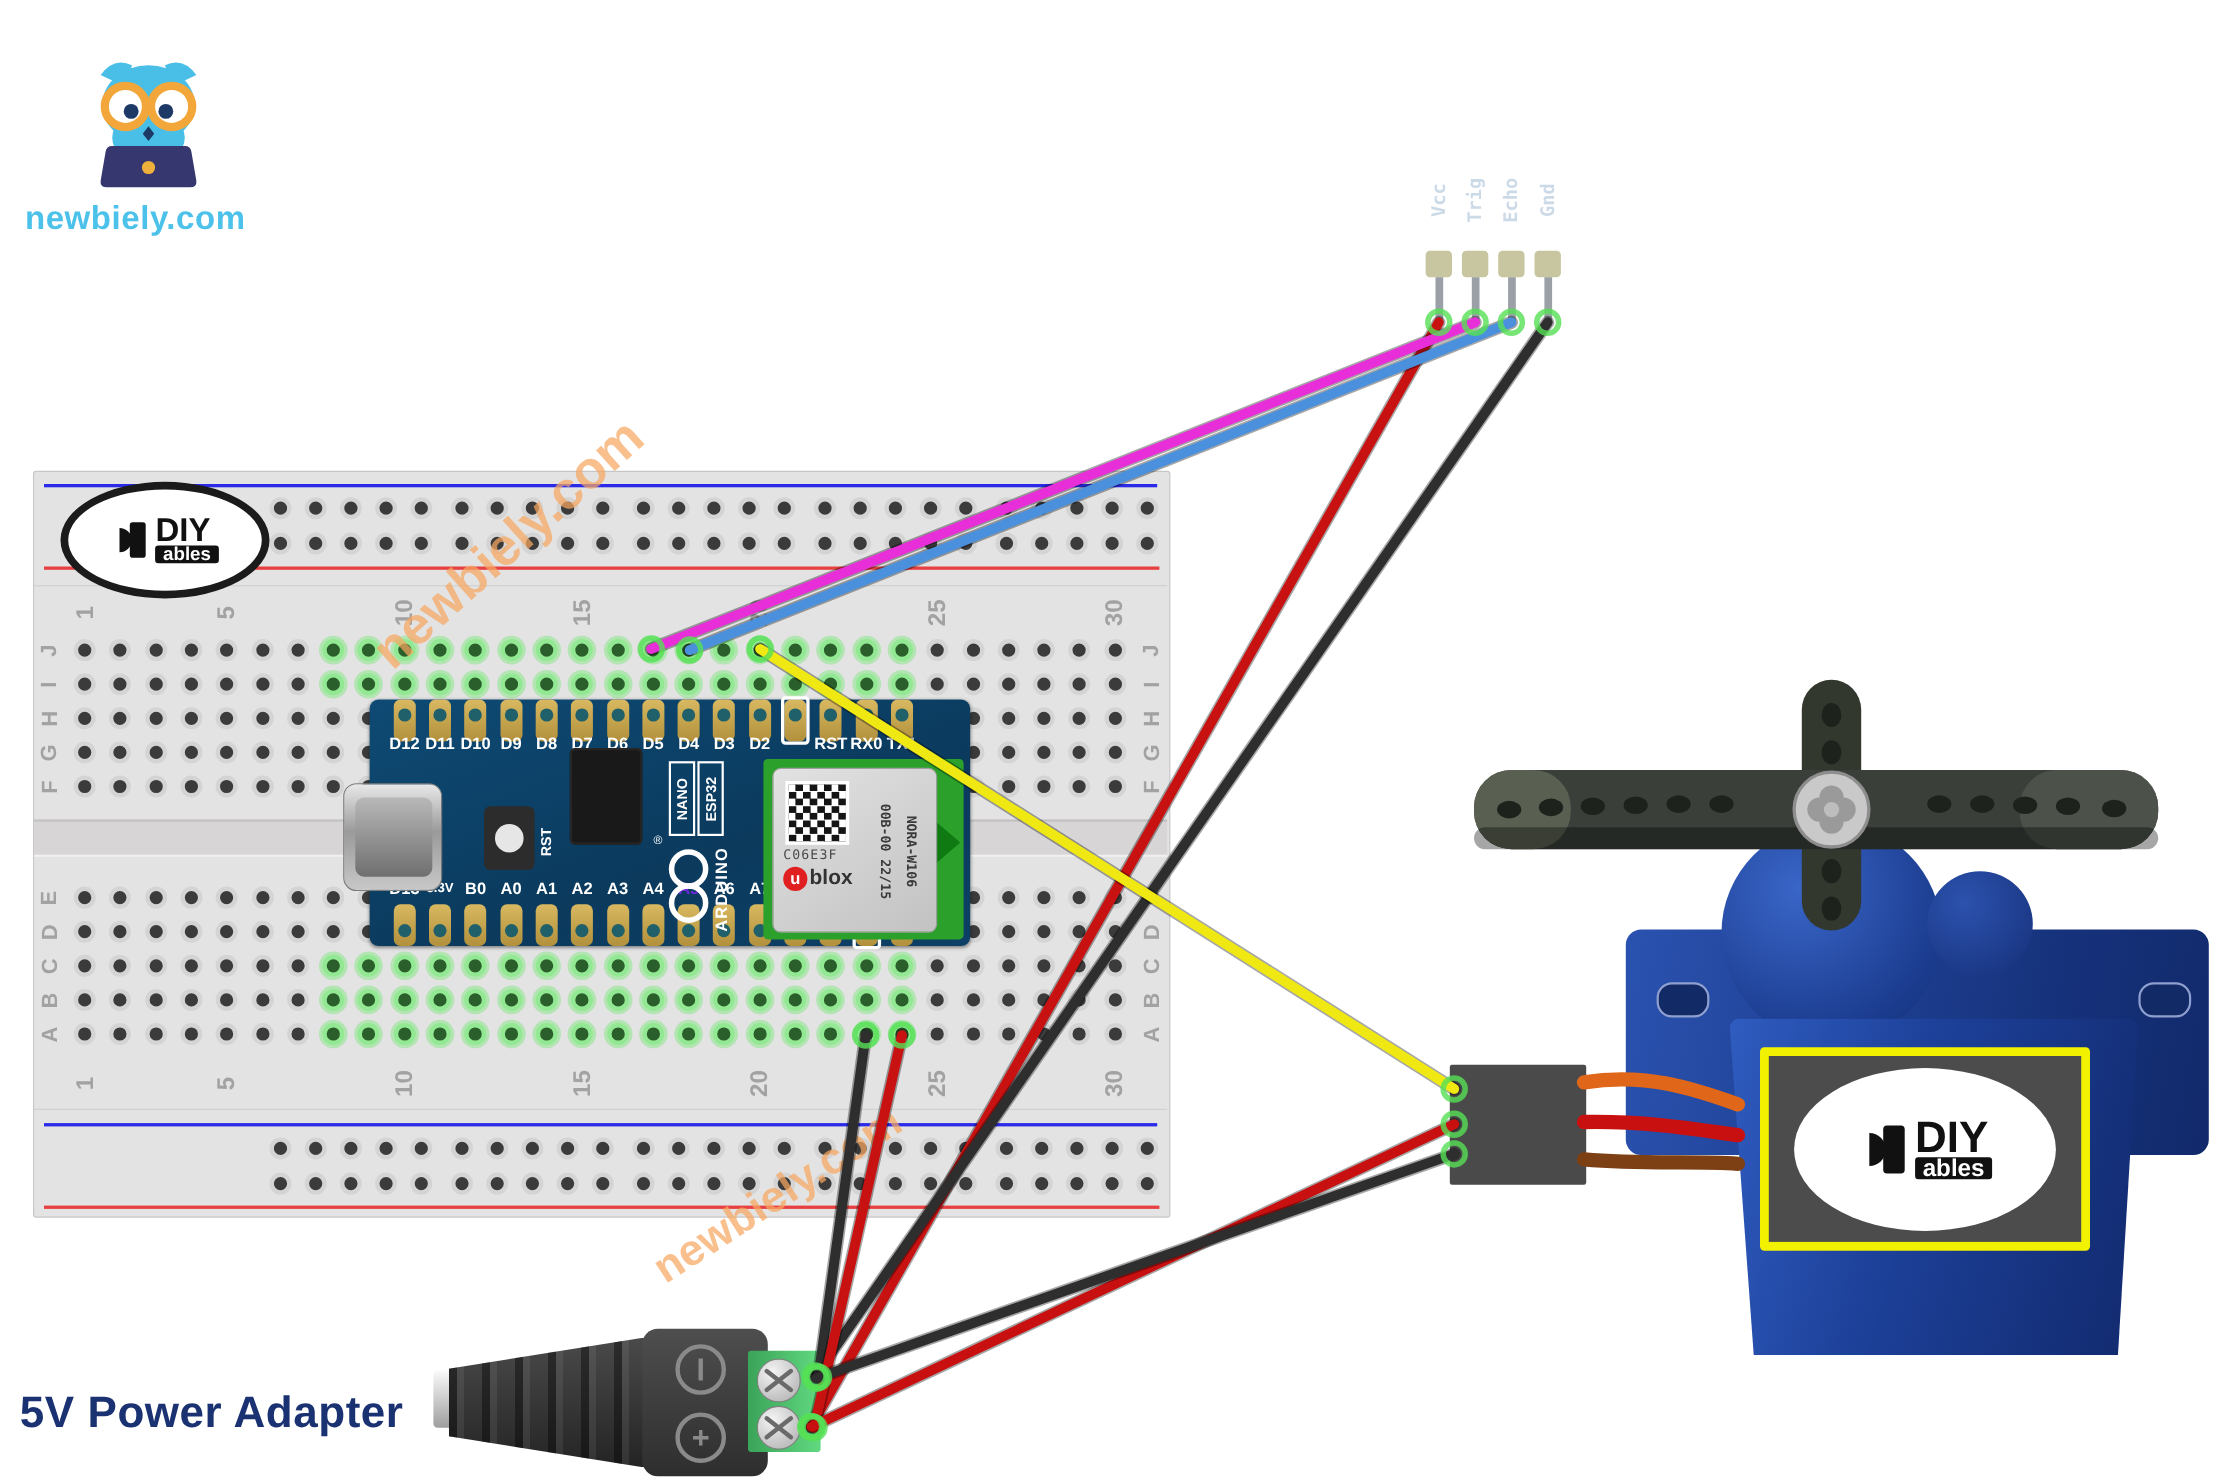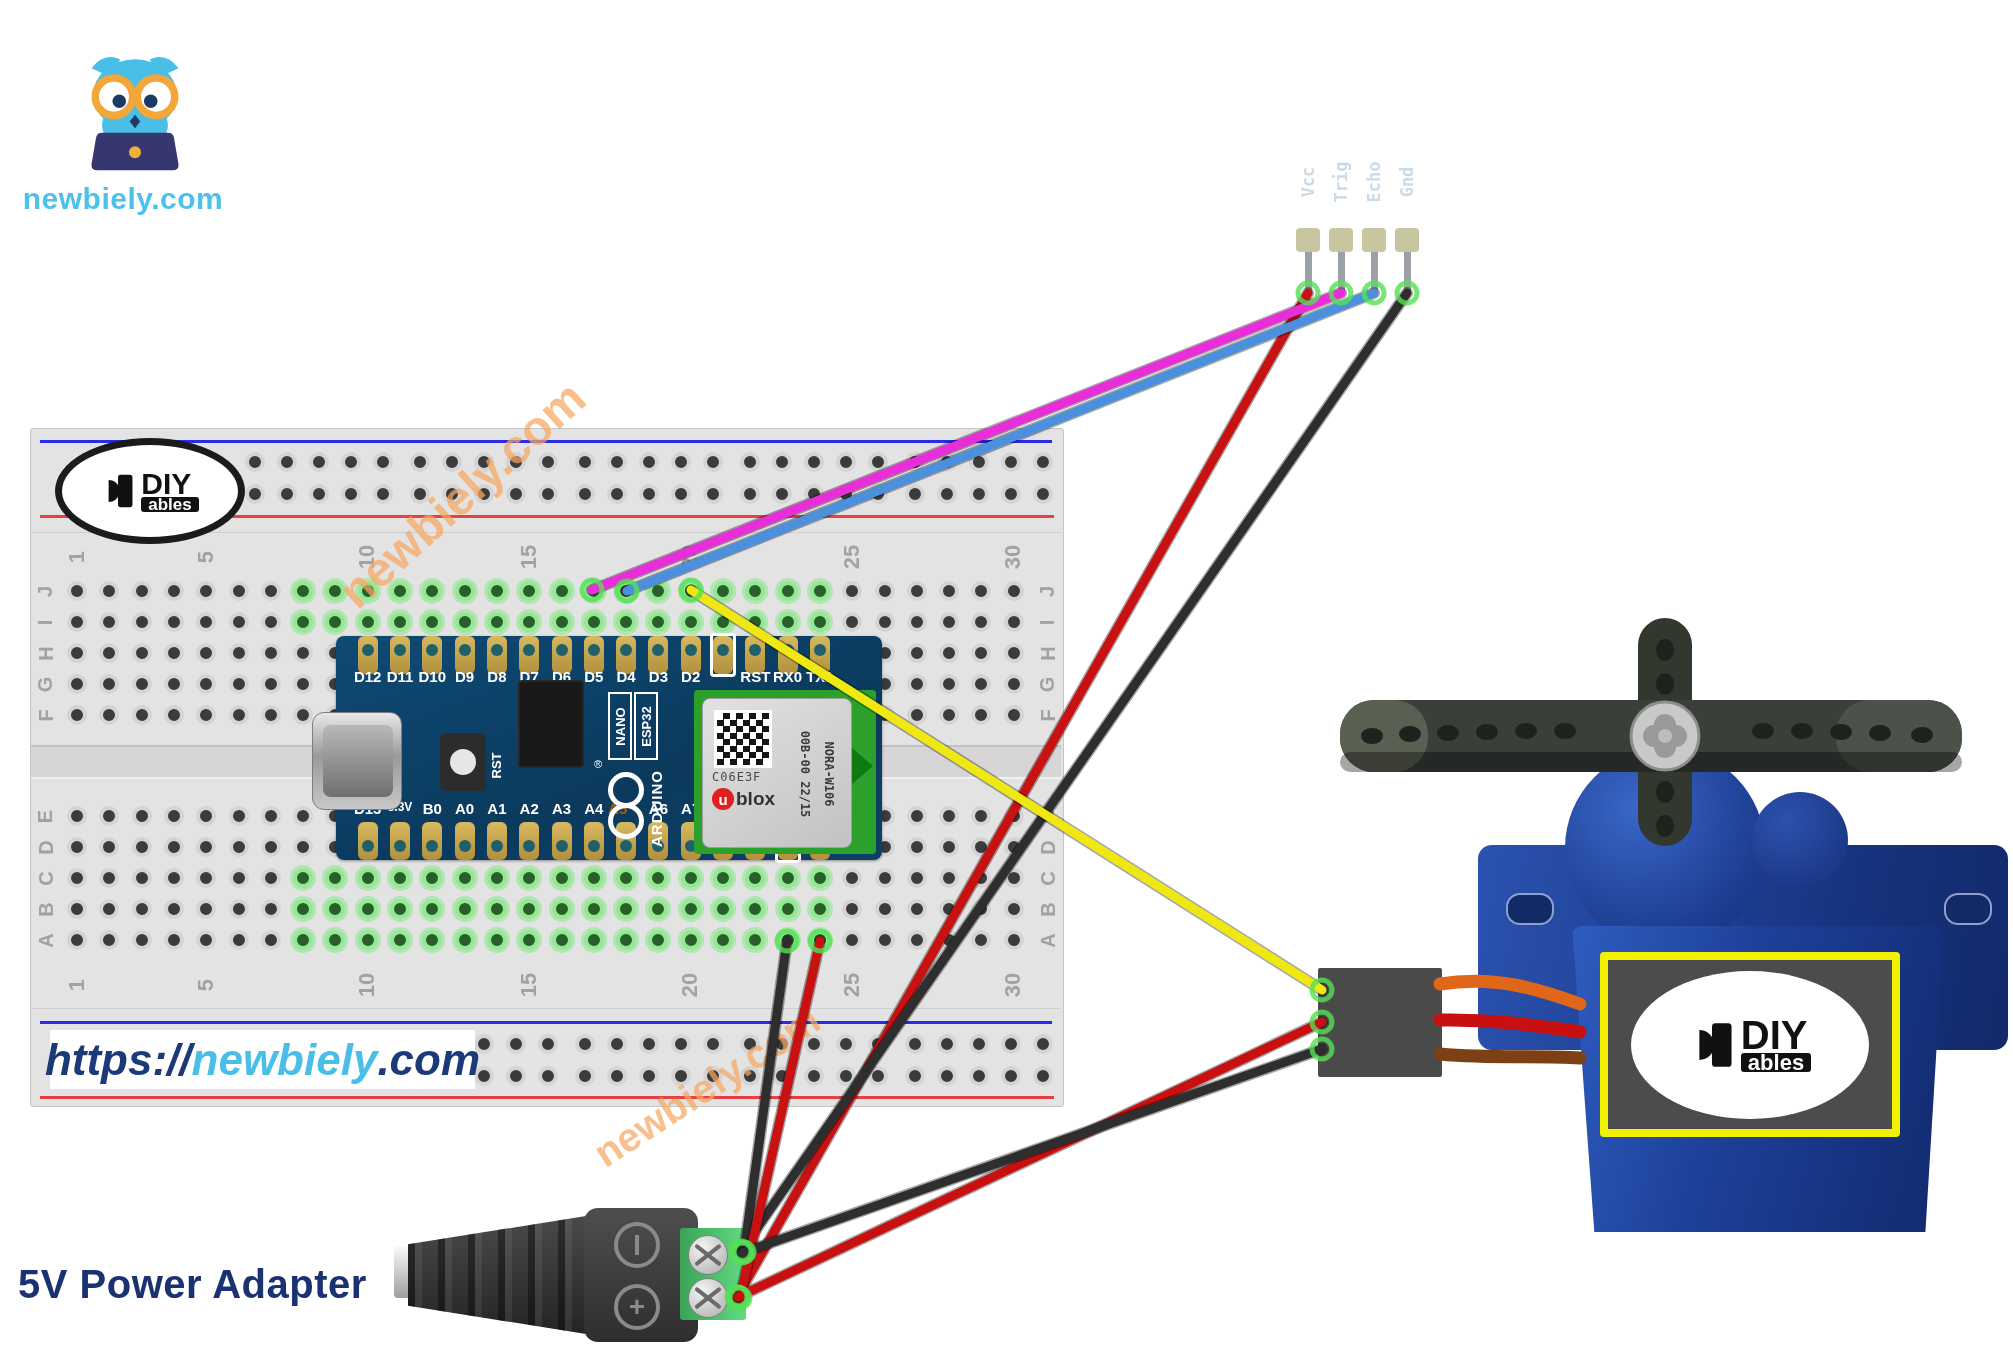--- a/index.html
+++ b/index.html
@@ -619,25 +619,20 @@
     <svg width="34" height="40" viewBox="0 0 40 46">
       <path d="M9 10 A13 13 0 0 1 9 36 Z" fill="#111"></path>
       <rect x="20" y="4" width="17" height="38" rx="3" fill="#111"></rect>
     </svg>
     <span style="display:inline-block;line-height:0.9;">
       <span class="diy-big" style="font-size:30px;">DIY</span><br>
       <span class="diy-badge" style="font-size:17px;">ables</span>
     </span>
   </div>
 
-  <div class="abs" id="urlbox">
-    <span style="color:#1c3a78;">https://</span>
-      <span style="color:#49bfe8;">newbiely</span>
-      <span style="color:#1c3a78;">.com</span>
-  </div>
 
   <div class="abs wm" style="left:212px;top:467px;width:500px;font-size:48px;transform:rotate(-42deg);">newbiely.com</div>
   <div class="abs wm" style="left:487px;top:1064px;width:440px;font-size:40px;transform:rotate(-33deg);">newbiely.com</div>
 
   <div class="abs" id="arduino"></div>
   <div id="ard-pins">
       <div class="abs gpad" style="left: 357.7px; top: 636px; width: 20px; height: 38px;">
         <i style="top: 8px;"></i>
       </div>
       <div class="abs" style="left: 349.7px; top: 668px; width: 36px; text-align: center; color: rgb(255, 255, 255); font-weight: 700; font-size: 15px;">D12</div>
@@ -725,21 +720,21 @@
         <i style="top: 18px;"></i>
       </div>
       <div class="abs" style="left: 543.5px; top: 800px; width: 36px; text-align: center; color: rgb(255, 255, 255); font-weight: 700; font-size: 15px;">A3</div>
       <div class="abs gpad" style="left: 583.8px; top: 822px; width: 20px; height: 38px;">
         <i style="top: 18px;"></i>
       </div>
       <div class="abs" style="left: 575.8px; top: 800px; width: 36px; text-align: center; color: rgb(255, 255, 255); font-weight: 700; font-size: 15px;">A4</div>
       <div class="abs gpad" style="left: 616.1px; top: 822px; width: 20px; height: 38px;">
         <i style="top: 18px;"></i>
       </div>
-      <div class="abs" style="left: 608.1px; top: 800px; width: 36px; text-align: left; color: #a16207; font-weight: 700; font-size: 15px;">A5</div>
+      <div class="abs" style="left: 608.1px; top: 800px; width: 36px; text-align: center; color: #6d28d9; font-weight: 700; font-size: 15px;">A5</div>
       <div class="abs gpad" style="left: 648.4px; top: 822px; width: 20px; height: 38px;">
         <i style="top: 18px;"></i>
       </div>
       <div class="abs" style="left: 640.4px; top: 800px; width: 36px; text-align: center; color: rgb(255, 255, 255); font-weight: 700; font-size: 15px;">A6</div>
       <div class="abs gpad" style="left: 680.7px; top: 822px; width: 20px; height: 38px;">
         <i style="top: 18px;"></i>
       </div>
       <div class="abs" style="left: 672.7px; top: 800px; width: 36px; text-align: center; color: rgb(255, 255, 255); font-weight: 700; font-size: 15px;">A7</div>
       <div class="abs gpad" style="left: 713px; top: 822px; width: 20px; height: 38px;">
         <i style="top: 18px;"></i>

